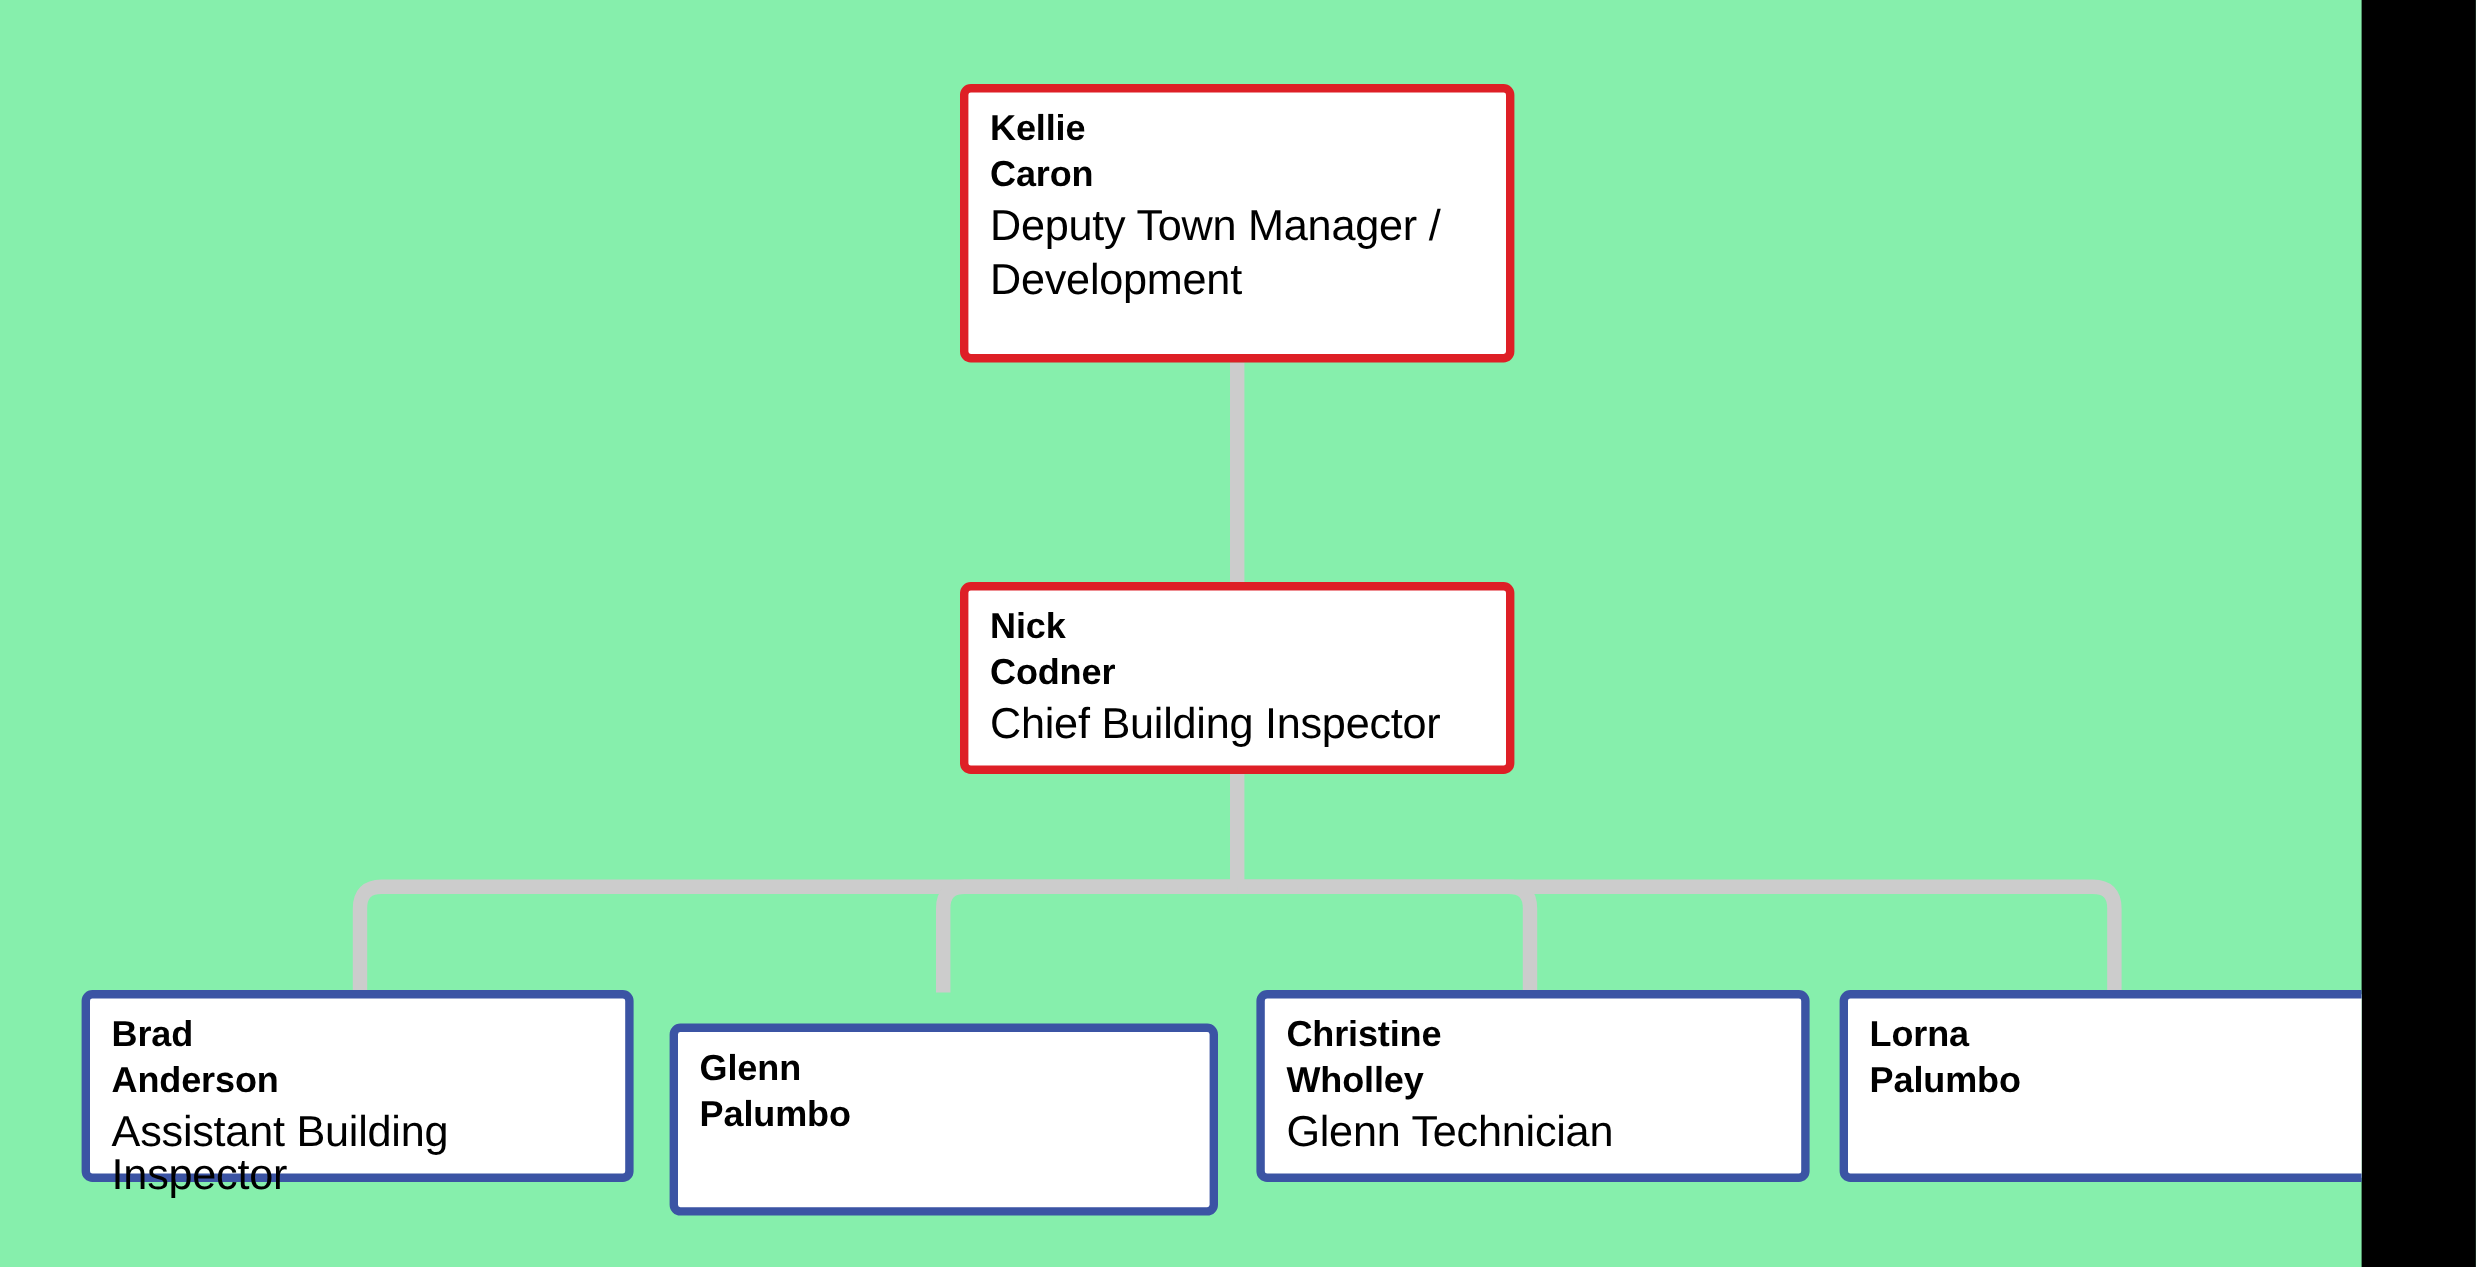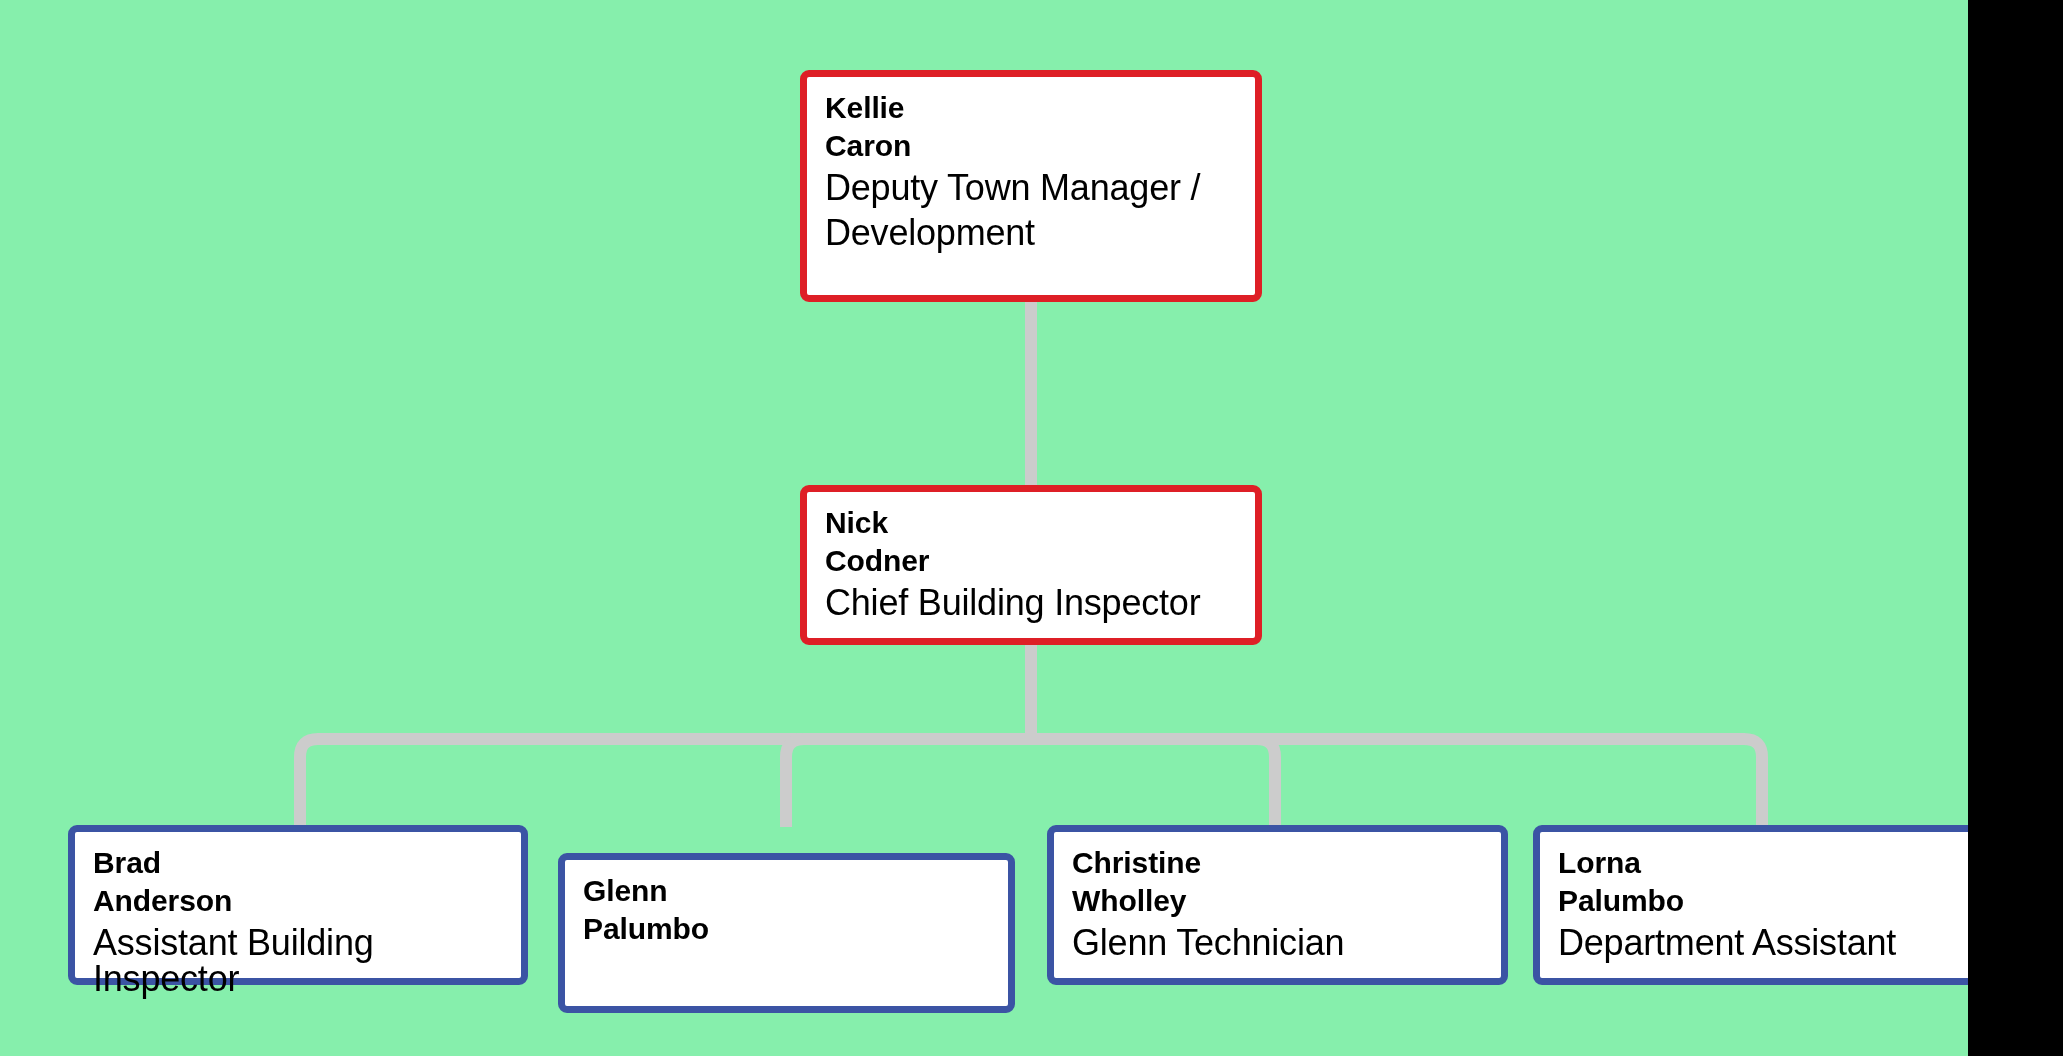--- a/index.html
+++ b/index.html
@@ -131,18 +131,15 @@
     <span class="node-first-name">Christine</span>
     <span class="node-last-name">Wholley</span>
     <span class="node-title">
       <span class="title-line">Glenn Technician</span>
     </span>
   </div>
 
   <div class="node leaf-level" style="left:1533px; top:825px; width:452px; height:160px;">
     <span class="node-first-name">Lorna</span>
     <span class="node-last-name">Palumbo</span>
-    <span class="node-title">
-      <span class="title-line">Department Assistant</span>
-    </span>
   </div>
 
 </div>
 
 </body></html>

